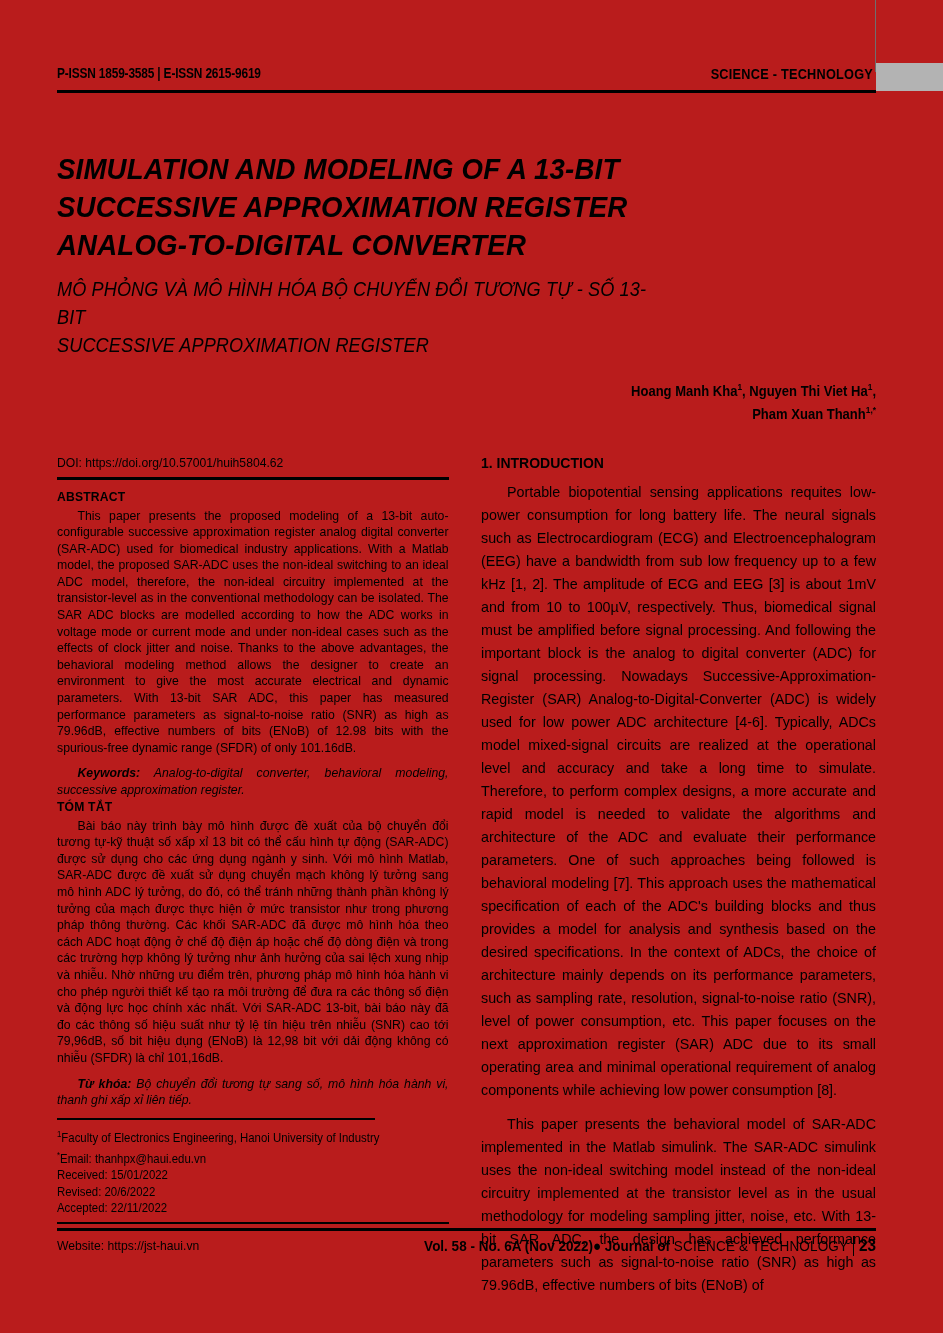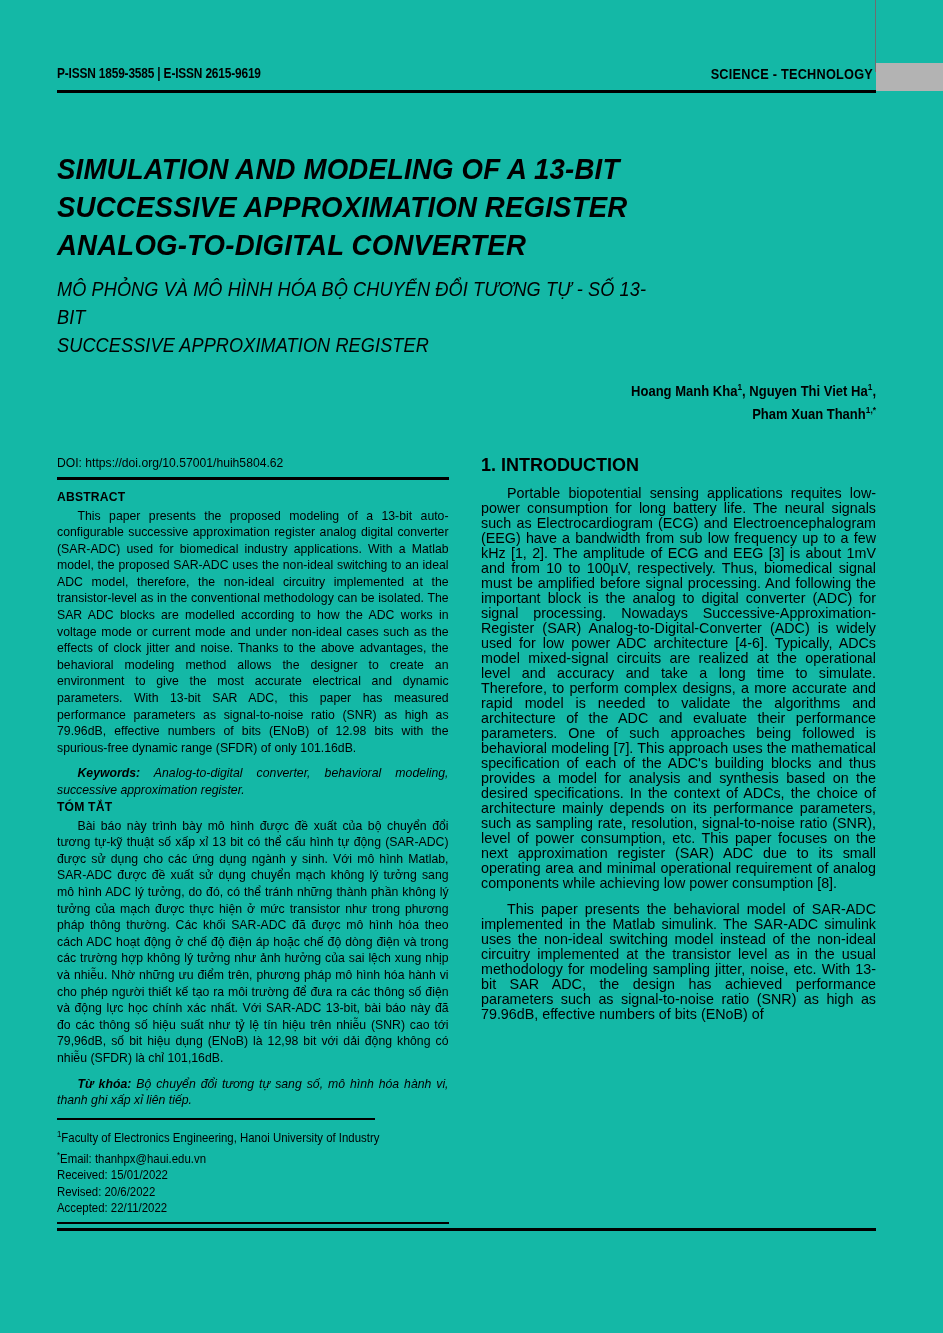--- a/index.html
+++ b/index.html
@@ -14,21 +14,21 @@
     font-family: "Liberation Sans", sans-serif;
     color: #000000;
     overflow: hidden;
   }
 
   
   .page {
     position: absolute;
     left: 0; top: 0;
     width: 943px; height: 1333px;
-    background: #14b8a6;
+    background: #b91c1c;
   }
   .edge-line-right {
     position: absolute;
     left: 875px; top: 0px;
     width: 1px; height: 72px;
     background: #6e6e6e;
   }
   .gray-block {
     position: absolute;
     left: 876px; top: 63px;
@@ -144,21 +144,21 @@
     font-family: "Liberation Sans Narrow", "Liberation Sans", sans-serif;
     font-size: 13.5px;
     font-weight: 700;
     letter-spacing: 0.2px;
     margin: 0 0 4px 0;
     transform: scaleX(0.9);
     transform-origin: left top;
   }
   h2.sec-right {
     font-family: "Liberation Sans", sans-serif;
-    font-size: 18px;
+    font-size: 14px;
     font-weight: 700;
     letter-spacing: 0px;
     margin: 0 0 10px 0;
   }
 
   p.abs {
     font-family: "Liberation Sans Narrow", "Liberation Sans", sans-serif;
     font-size: 13.2px;
     line-height: 16.6px;
     text-align: justify;
@@ -203,21 +203,21 @@
     line-height: 16.5px;
     transform: scaleX(0.92);
     transform-origin: left top;
     white-space: nowrap;
   }
   .footnote sup { font-size: 8.5px; vertical-align: super; }
 
   p.body {
     font-family: "Liberation Sans", sans-serif;
     font-size: 14.3px;
-    line-height: 15px;
+    line-height: 23px;
     text-align: justify;
     margin: 0 0 11px 0;
     text-indent: 26px;
   }
   p.body:last-child { margin-bottom: 8px; }
 
   
   .footer-rule {
     position: absolute;
     left: 57px; top: 1228px;
@@ -322,14 +322,20 @@
     <div class="footnote-rule-bottom"></div>
   </div>
 
   <div class="col-right">
     <h2 class="sec-right">1. INTRODUCTION</h2>
     <p class="body">Portable biopotential sensing applications requites low-power consumption for long battery life. The neural signals such as Electrocardiogram (ECG) and Electroencephalogram (EEG) have a bandwidth from sub low frequency up to a few kHz [1, 2]. The amplitude of ECG and EEG [3] is about 1mV and from 10 to 100µV, respectively. Thus, biomedical signal must be amplified before signal processing. And following the important block is the analog to digital converter (ADC) for signal processing. Nowadays Successive-Approximation-Register (SAR) Analog-to-Digital-Converter (ADC) is widely used for low power ADC architecture [4-6]. Typically, ADCs model mixed-signal circuits are realized at the operational level and accuracy and take a long time to simulate. Therefore, to perform complex designs, a more accurate and rapid model is needed to validate the algorithms and architecture of the ADC and evaluate their performance parameters. One of such approaches being followed is behavioral modeling [7]. This approach uses the mathematical specification of each of the ADC's building blocks and thus provides a model for analysis and synthesis based on the desired specifications. In the context of ADCs, the choice of architecture mainly depends on its performance parameters, such as sampling rate, resolution, signal-to-noise ratio (SNR), level of power consumption, etc. This paper focuses on the next approximation register (SAR) ADC due to its small operating area and minimal operational requirement of analog components while achieving low power consumption [8].</p>
     <p class="body">This paper presents the behavioral model of SAR-ADC implemented in the Matlab simulink. The SAR-ADC simulink uses the non-ideal switching model instead of the non-ideal circuitry implemented at the transistor level as in the usual methodology for modeling sampling jitter, noise, etc.  With 13-bit SAR ADC, the design has achieved performance parameters such as signal-to-noise ratio (SNR) as high as 79.96dB, effective numbers of bits (ENoB) of</p>
   </div>
 
   <div class="footer-rule"></div>
+  <div class="footer">
+    <div class="website">Website: https://jst-haui.vn</div>
+    <div class="footer-center"><span>Vol. 58 - No. 6A (Nov 2022)</span><span>●</span><span> Journal of </span><span class="jname">SCIENCE &amp; TECHNOLOGY</span></div>
+    <div class="footer-sep"></div>
+    <div class="page-num">23</div>
+  </div>
 
 </div>
 
 </body></html>

